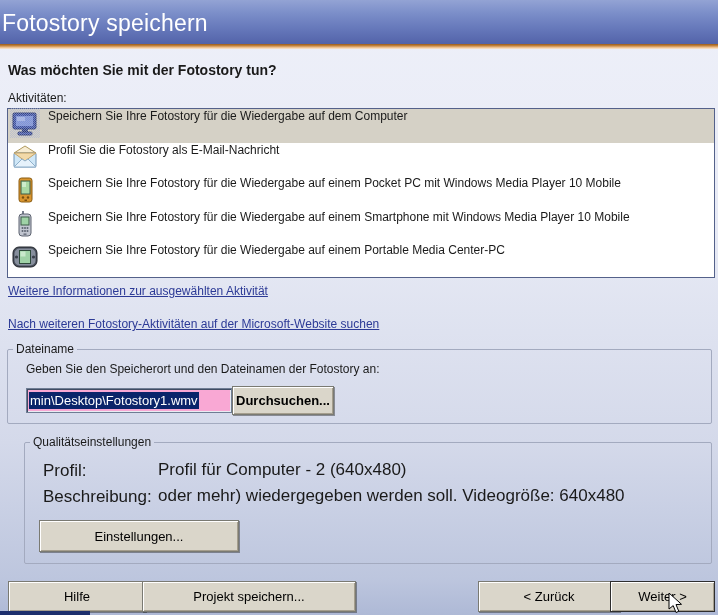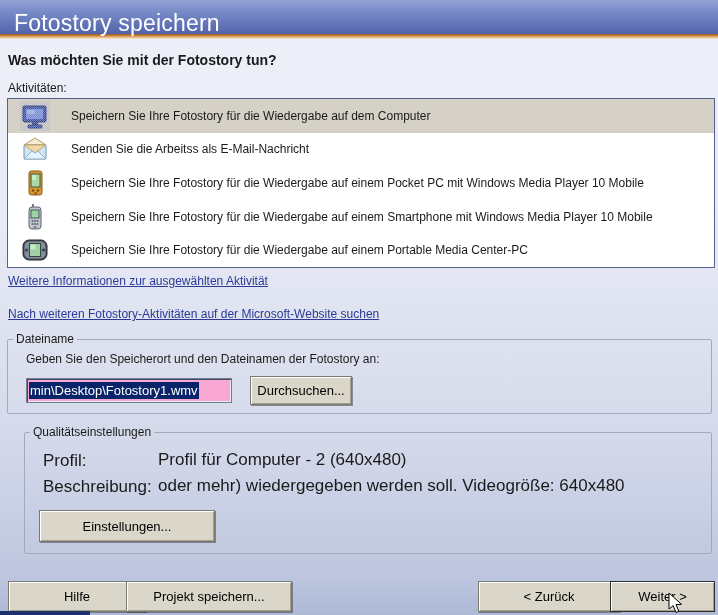--- a/index.html
+++ b/index.html
@@ -6,47 +6,47 @@
   html,body { width:718px; height:615px; overflow:hidden; }
   body {
     position:relative;
     font-family:"Liberation Sans", sans-serif;
     background:linear-gradient(180deg,#eef0f9 0%,#e7eaf5 38%,#d4d9ea 72%,#bdc6de 94%,#aeb9d6 100%);
     color:#1a1a1a;
   }
 
   
   .titlebar {
-    height:34px;
+    height:44px;
     background:linear-gradient(180deg,#93a3d4 0%,#7b8ec9 30%,#6375b8 70%,#5363a9 100%);
     color:#ffffff;
     font-size:23px;
     line-height:46px;
-    padding-left:14px;
+    padding-left:2px;
     letter-spacing:0.2px;
   }
   .orange-rule {
     height:5px;
     background:linear-gradient(180deg,#9a5a1c 0%,#c4853f 35%,#eec091 70%,#f9ead6 100%);
   }
 
   
   .content { padding:0 0 0 8px; }
   .question { font-size:14px; font-weight:bold; margin:13px 0 0 0; }
   .activities-label { font-size:12px; margin:13px 0 3px 0; }
 
   .listbox {
     width:708px; height:170px;
     background:#ffffff;
     border:1px solid #54618a;
     margin-left:-1px;
   }
   .activity {
-    display:flex; align-items:center;
-    height:33.6px; padding-left:13px; gap:22px;
+    display:flex; align-items:flex-start;
+    height:33.6px; padding-left:3px; gap:9px;
     font-size:12px; cursor:default;
   }
   .activity.selected { background:#d5d1c6; }
   .act-icon { position:relative; width:28px; height:28px; flex:0 0 28px; }
   .act-icon svg { width:28px; height:28px; display:block; }
   .act-icon .dither {
     position:absolute; inset:-1px;
     background:conic-gradient(#aab4d4 25%, transparent 0 50%, #aab4d4 0 75%, transparent 0);
     background-size:2px 2px; opacity:.55; pointer-events:none;
   }
@@ -70,46 +70,46 @@
   .textbox {
     width:206px; height:25px;
     background:#f9a8d4;
     border:1px solid #6f7d94;
     box-shadow:inset 1px 1px 0 #3f4c63, inset -1px -1px 0 #e8ecf2;
     padding:3px 2px; font-size:13px;
     display:flex; align-items:flex-end;
     overflow:hidden; white-space:nowrap;
   }
   .textbox .sel { background:#0a246a; color:#ffffff; padding:1px 1px; }
-  .file-row .btn { margin-left:18px; width:102px; height:29px; }
+  .file-row .btn { width:102px; height:29px;font-weight:bold; }
 
   .fs-quality { height:129px;margin-left:16px; }
   .q-grid {
     display:grid; grid-template-columns:115px 1fr;
     row-gap:6px; padding:12px 0 0 18px;
     font-size:17px;
   }
   .q-value { white-space:nowrap; overflow:hidden; line-height:17px; }
   .q-desc div { white-space:nowrap; overflow:hidden; line-height:17px; }
-  .settings-btn { margin:13px 0 0 14px; width:176px; height:32px; }
+  .settings-btn { margin:13px 0 0 14px; width:200px; height:32px; }
 
   
   .btn {
     font-family:"Liberation Sans", sans-serif;
     font-size:13px; color:#000;
     background:#dad6ca;
     border:1px solid #7a7a72;
     box-shadow:inset 1px 1px 0 #ffffff, inset -1px -1px 0 #a59e8e, 1px 1px 0 rgba(40,40,40,.45);
     cursor:pointer;
   }
   .btn.default { border:1px solid #2e2e2e; box-shadow:inset 1px 1px 0 #ffffff, inset -1px -1px 0 #a59e8e; }
 
   .footer-btn { position:absolute; height:31px; bottom:3px; }
   .btn-help  { left:8px;   width:138px; }
-  .btn-save  { left:126px; width:166px; }
+  .btn-save  { left:142px; width:214px; }
   .btn-back  { left:478px; width:142px; }
   .btn-next  { left:610px; width:105px; }
 
   .bottom-edge { position:absolute; left:0; bottom:0; width:90px; height:4px; background:#1d2f6d; }
 
   .cursor { position:absolute; left:668px; top:593px; z-index:50; pointer-events:none; }
 </style>
 </head>
 <body>
 
@@ -139,21 +139,21 @@
 
     <div class="activity">
       <span class="act-icon">
         <svg viewBox="0 0 28 28">
           <polygon points="3,10 14,3 25,10" fill="#f7ecd2" stroke="#b09a5e"></polygon>
           <rect x="3" y="10" width="22" height="14" rx="1" fill="#cfe7f7" stroke="#6f93b4"></rect>
           <polygon points="3,10 14,18 25,10" fill="#f2d9a8" stroke="#c2a369"></polygon>
           <polygon points="3,24 11,16 14,18 17,16 25,24" fill="#e6f2fb" stroke="#8fb0cb"></polygon>
         </svg>
       </span>
-      <span>Senden Sie die Arbeitss als E-Mail-Nachricht</span>
+      <span>Profil Sie die Fotostory als E-Mail-Nachricht</span>
     </div>
 
     <div class="activity">
       <span class="act-icon">
         <svg viewBox="0 0 28 28">
           <rect x="8" y="2" width="13" height="24" rx="2.5" fill="#d9952f" stroke="#8a5c12"></rect>
           <rect x="10" y="5" width="9" height="13" fill="#a9d9a4" stroke="#3c5d49"></rect>
           <rect x="11" y="6" width="4" height="5" fill="#cdeccb"></rect>
           <circle cx="12" cy="21.5" r="1.2" fill="#7a4e0e"></circle>
           <circle cx="17" cy="21.5" r="1.2" fill="#7a4e0e"></circle>

